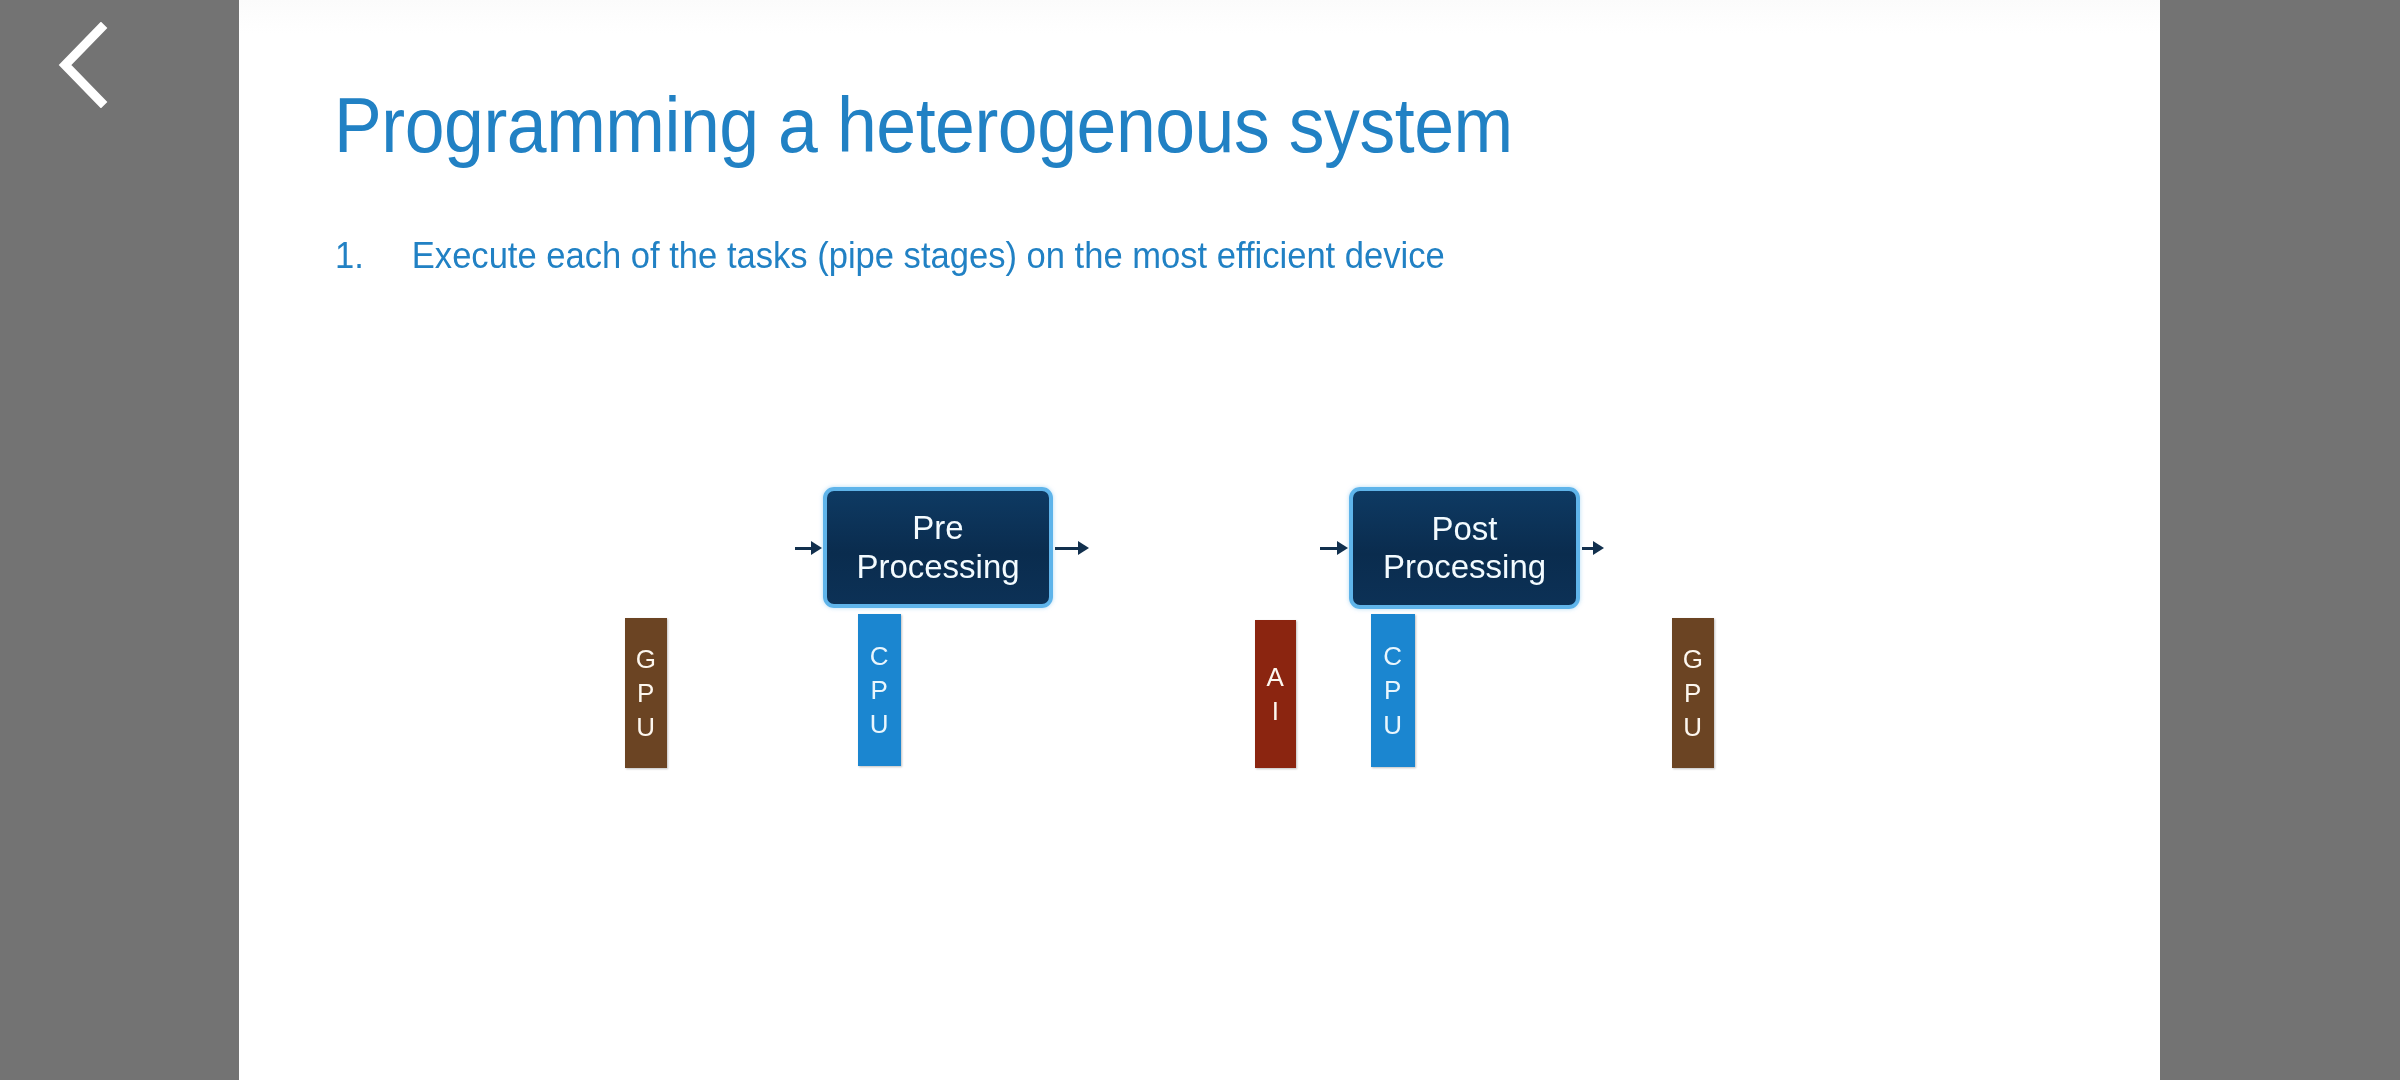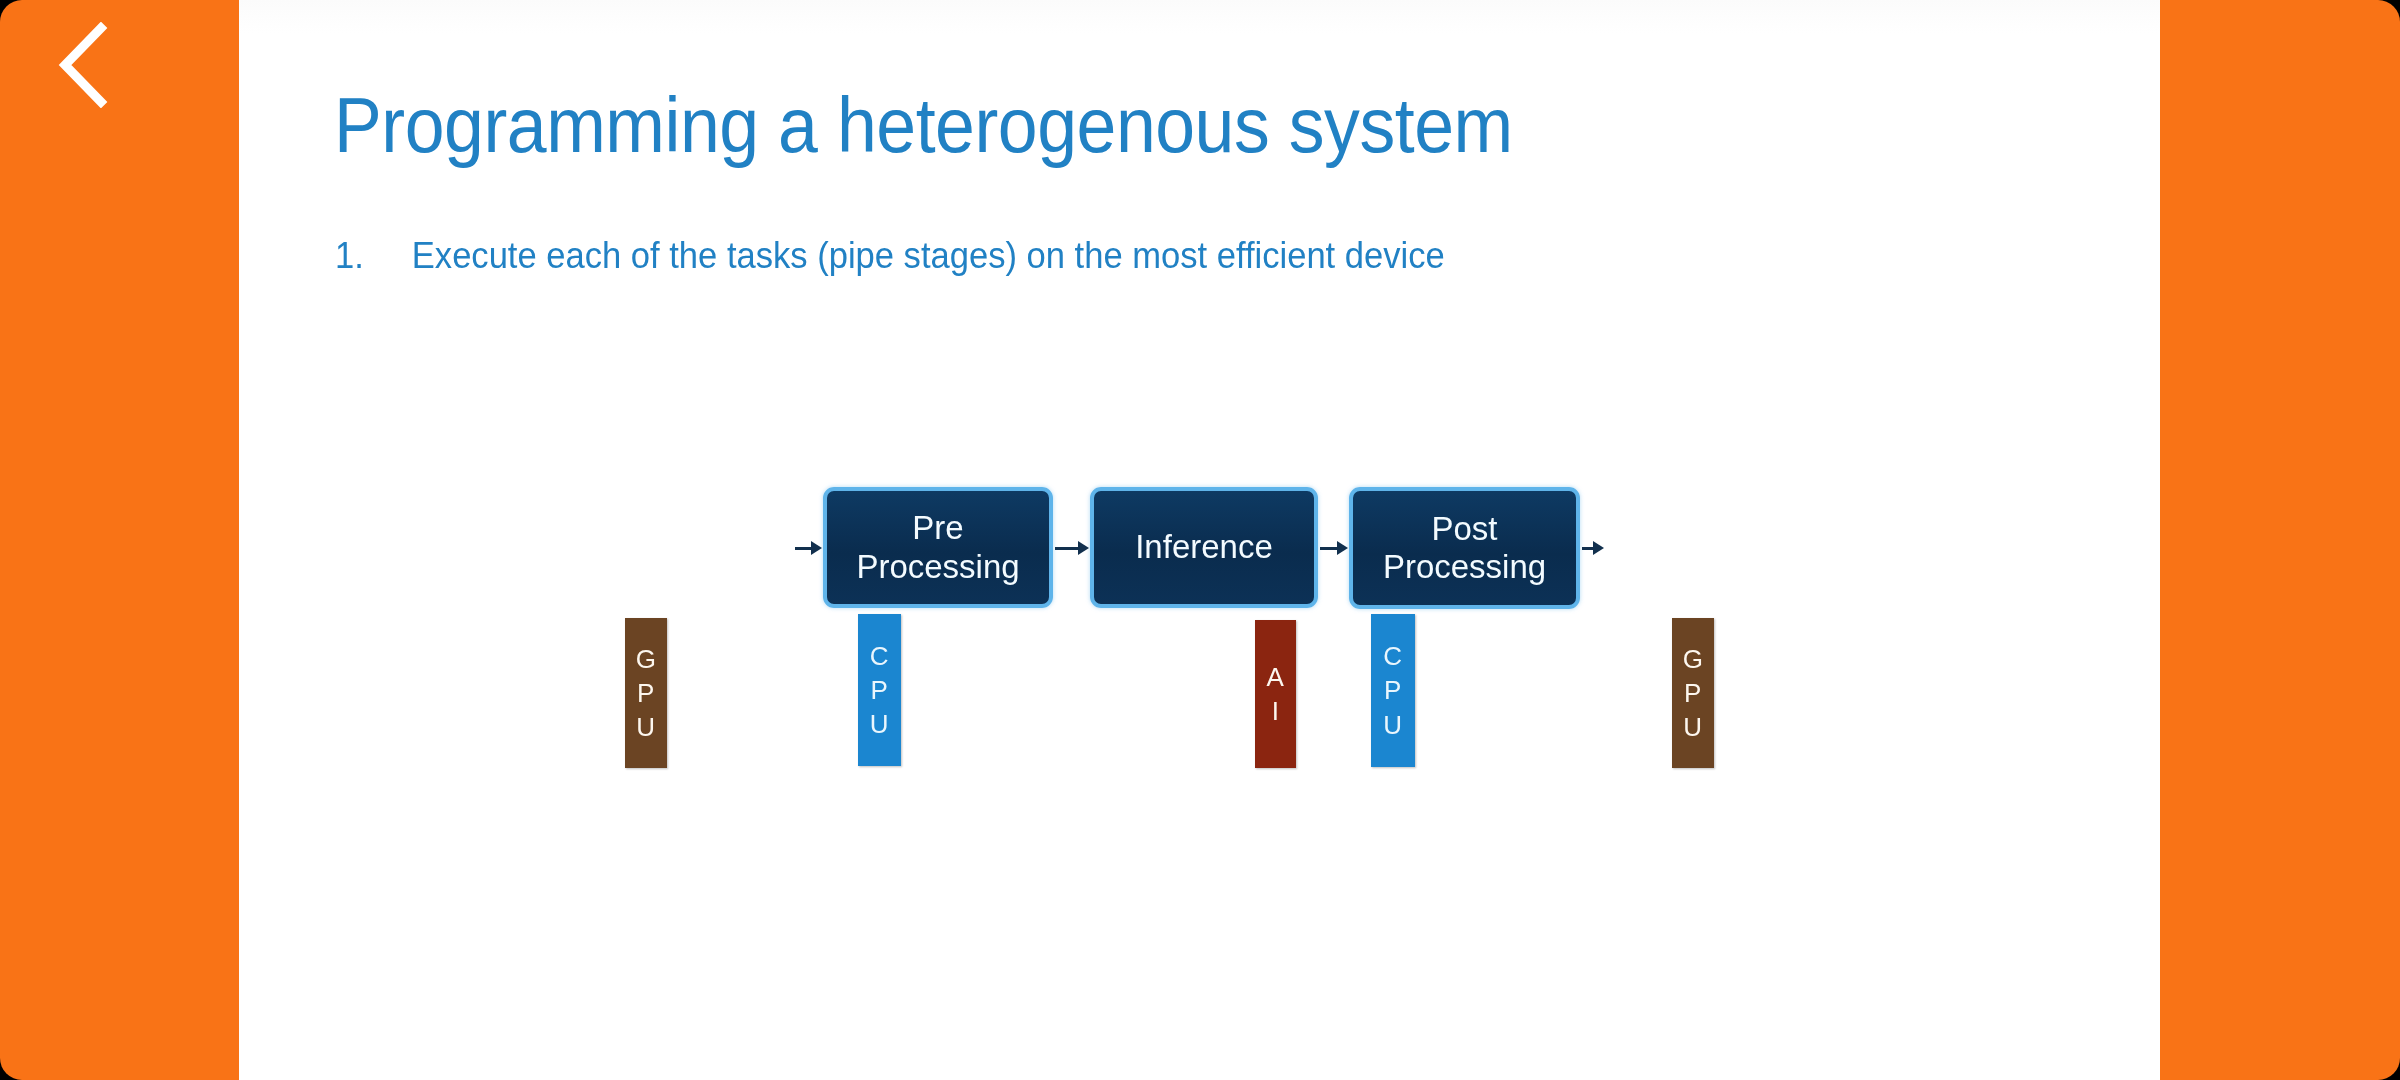--- a/index.html
+++ b/index.html
@@ -11,22 +11,21 @@
     overflow: hidden;
   }
   body {
     font-family: "Liberation Sans", sans-serif;
   }
 
   #screen {
     position: relative;
     width: 2400px;
     height: 1080px;
-    background: #f97316;
-    border-radius: 22px;
+    background: #737373;
   }
 
   
   #back-button {
     position: absolute;
     left: 30px;
     top: 10px;
     width: 110px;
     height: 110px;
     display: flex;
@@ -179,23 +178,20 @@
     <div id="pipeline">
 
 
       <div class="stage-box" style="left:584px; top:487px; width:230px; height:121px;">
         <span class="label">
           <span>Pre</span><br>
           <span>Processing</span>
         </span>
       </div>
 
-      <div class="stage-box" style="left:851px; top:487px; width:228px; height:121px;">
-        <span class="label">Inference</span>
-      </div>
 
       <div class="stage-box" style="left:1110px; top:487px; width:231px; height:122px;">
         <span class="label">
           <span>Post</span><br>
           <span>Processing</span>
         </span>
       </div>
 
 
       <div class="arrow" style="left:556px; top:541px; width:27px;">

